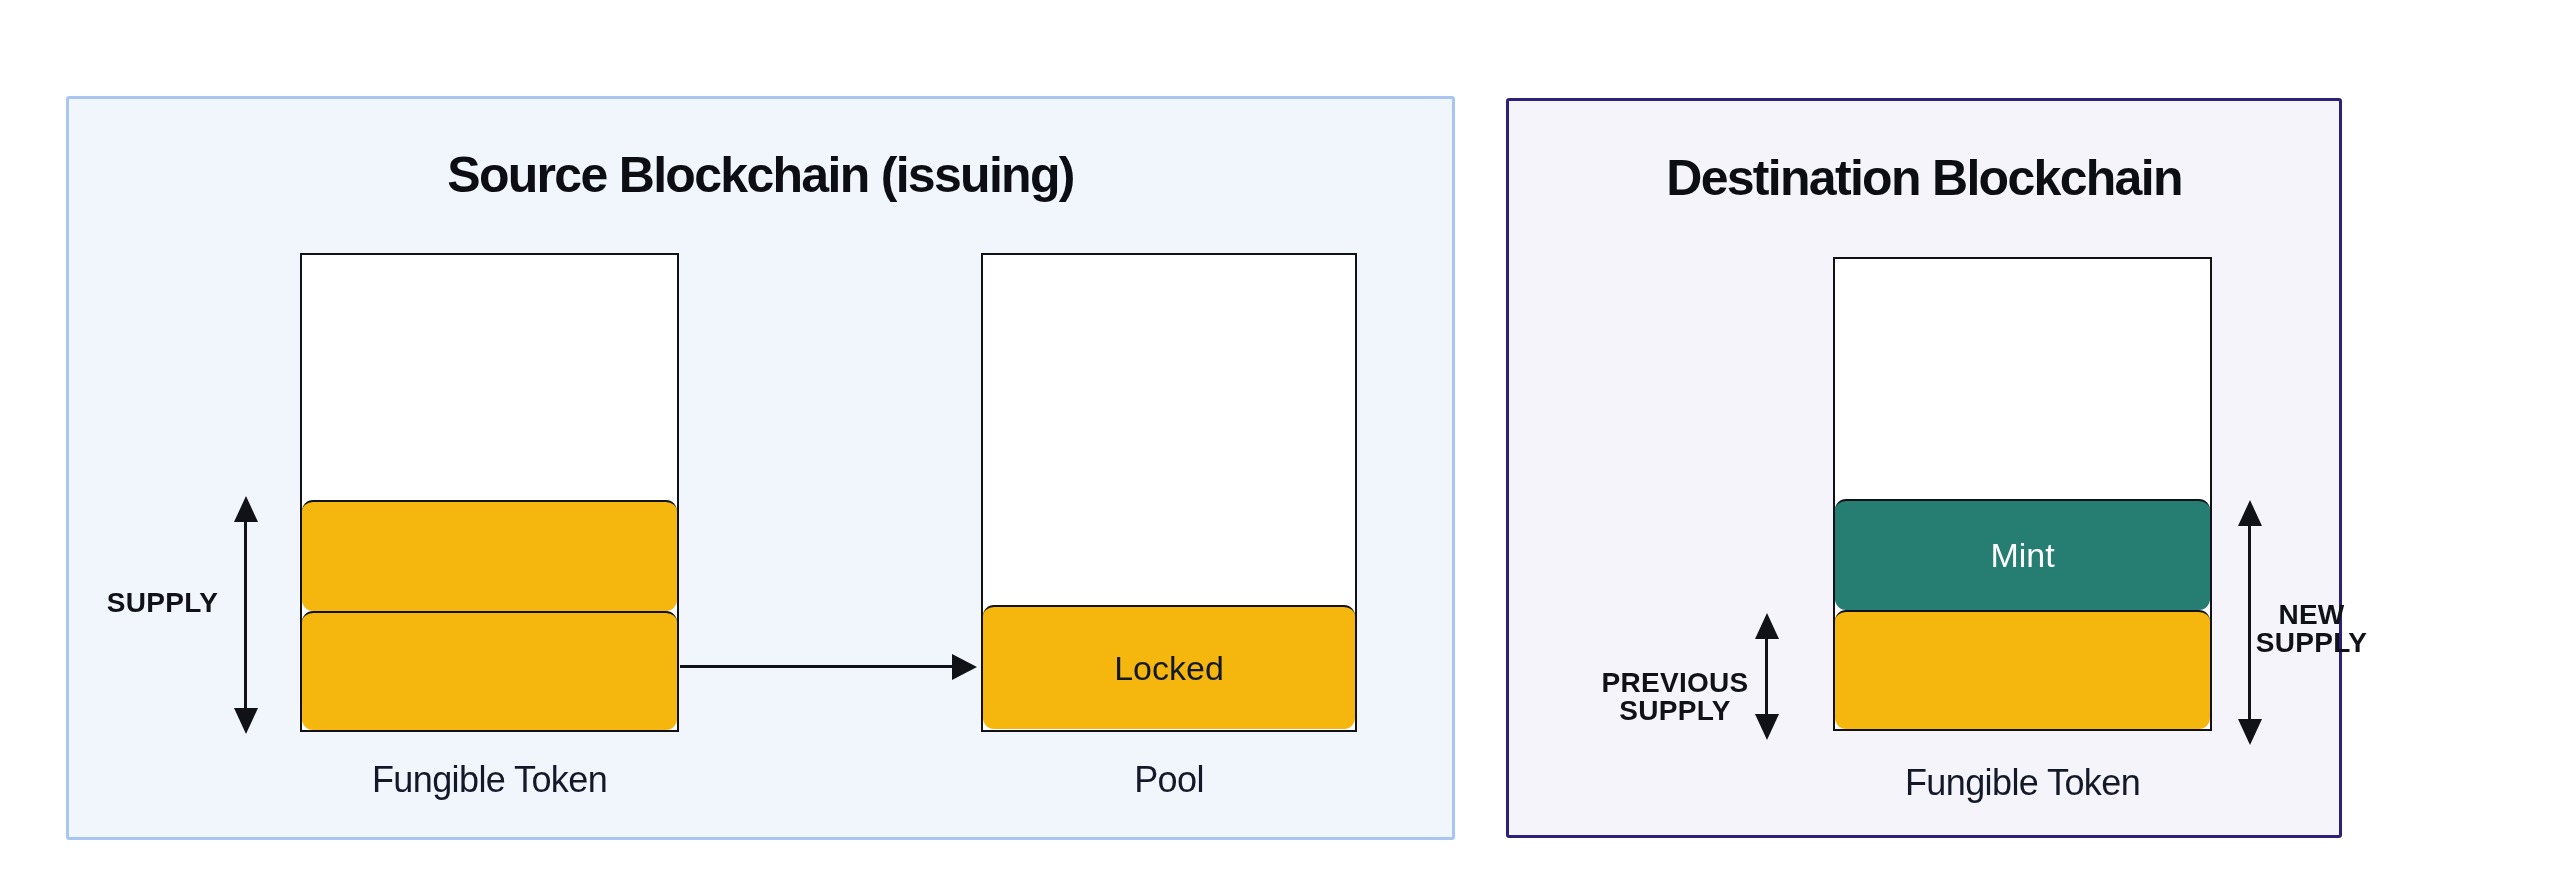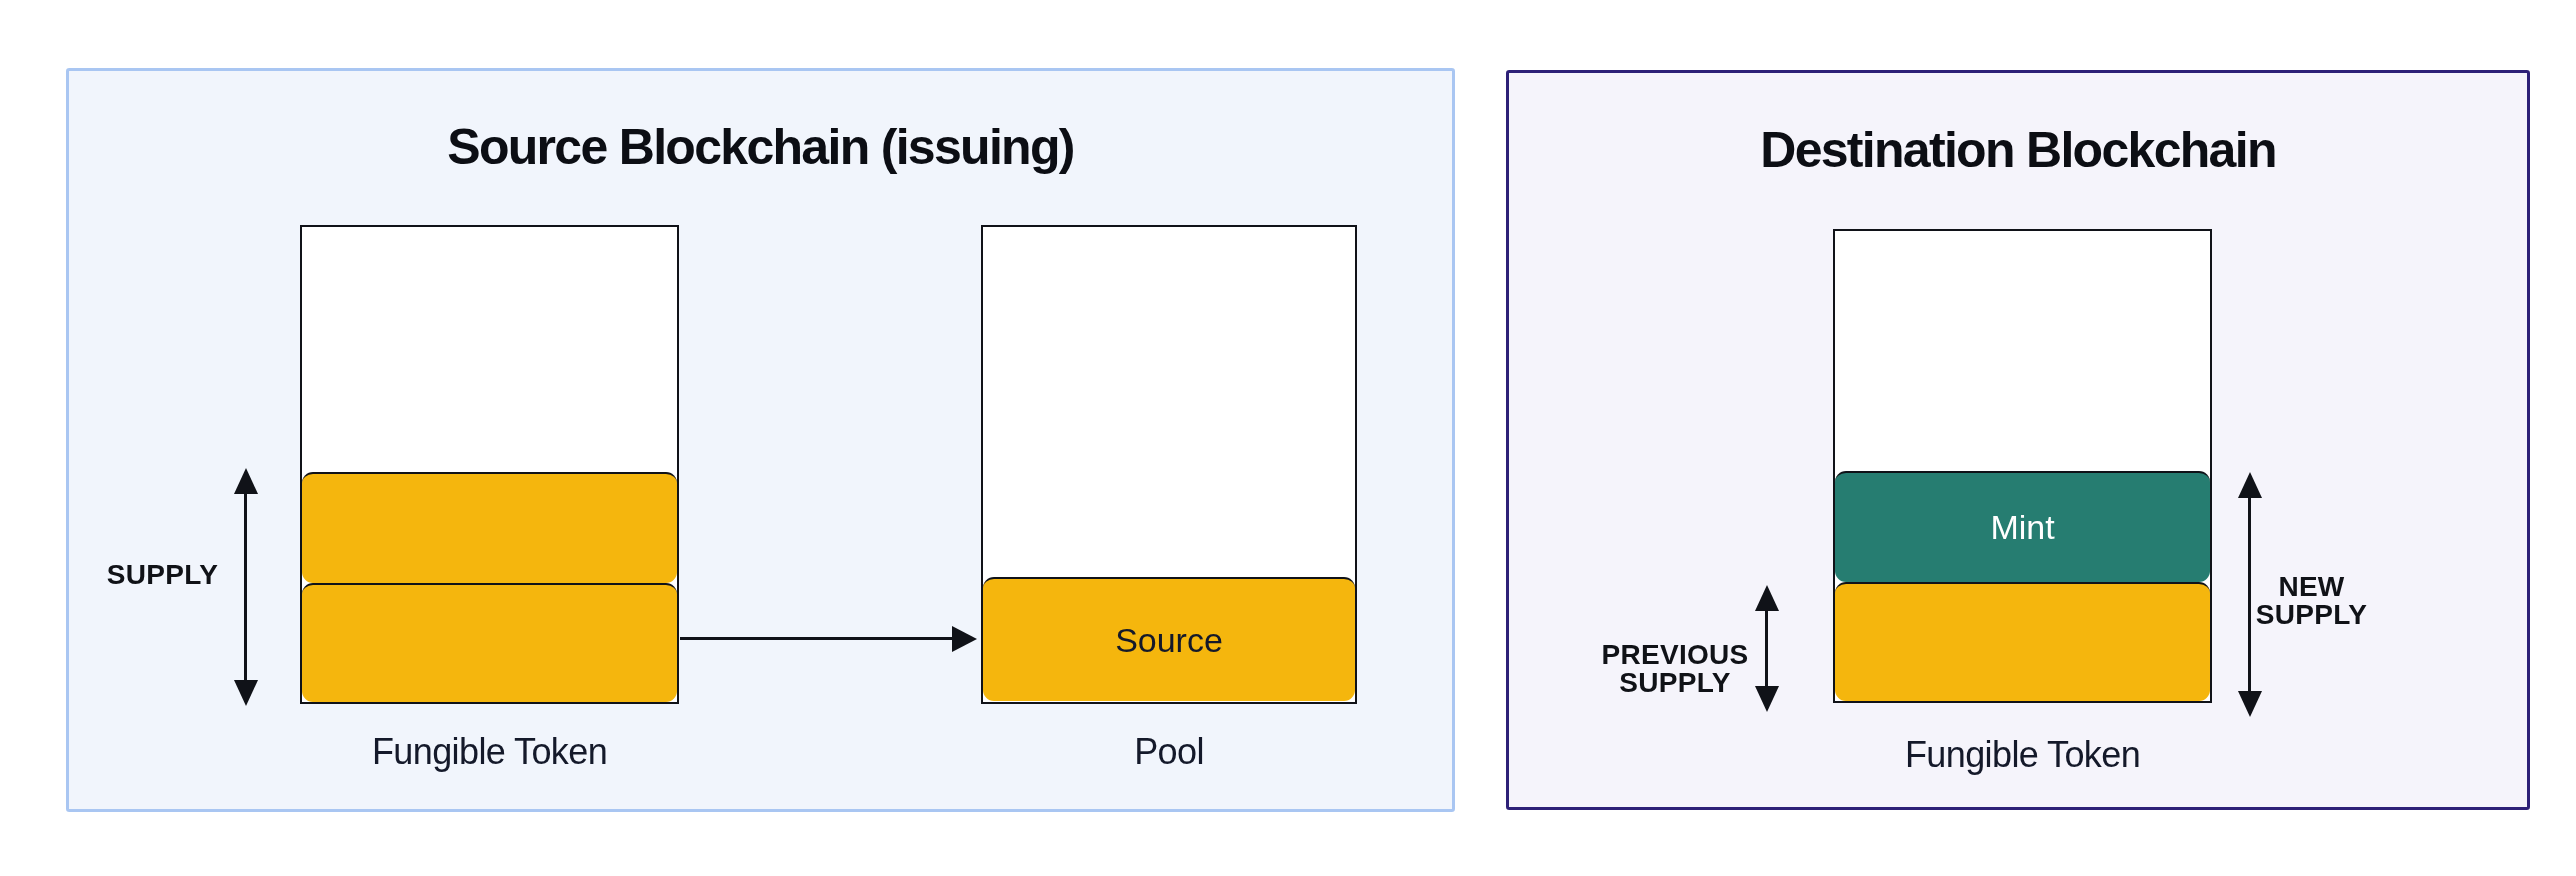--- a/index.html
+++ b/index.html
@@ -16,28 +16,28 @@
   }
   html,body{margin:0;padding:0;background:var(--page_bg);}
   #canvas{
     position:relative;
     width:2576px;height:877px;
     background:var(--page_bg);
     font-family:"Liberation Sans","DejaVu Sans",sans-serif;
     color:var(--text_dark);
     overflow:hidden;
   }
-  .panel{position:absolute;box-sizing:border-box;border-radius:3.3px;}
+  .panel{position:absolute;box-sizing:border-box;border-radius:3.3px;margin-top:28px;}
   .panel-source{
     left:66px;top:68px;width:1389px;height:744px;
     border:3.9px solid var(--source_panel_border);
     background:var(--source_panel_bg);
   }
   .panel-dest{
-    left:1506px;top:70px;width:1024px;height:740px;
+    left:1506px;top:70px;width:836px;height:740px;
     border:3.9px solid var(--dest_panel_border);
     background:var(--dest_panel_bg);
   }
   .panel-title{
     position:absolute;left:0;right:0;text-align:center;
     font-size:50px;font-weight:700;letter-spacing:-1.7px;
     color:#0C0E14;white-space:nowrap;line-height:50px;
   }
   .panel-source .panel-title{top:51px;}
   .panel-dest .panel-title{top:52px;}
@@ -133,21 +133,21 @@
     </div>
 
     <div class="varrow src-supply-arrow"></div>
     <div class="range-label src-supply-label">SUPPLY</div>
 
     <div class="harrow src-transfer-arrow"></div>
 
     <div class="token-box src-pool-box">
       <div class="seg seg-white src-pool-white"></div>
       <div class="seg seg-yellow src-pool-locked">
-        <span class="seg-label">Source</span>
+        <span class="seg-label">Locked</span>
       </div>
     </div>
 
     <div class="box-label src-token-label">Fungible Token</div>
     <div class="box-label src-pool-label">Pool</div>
   </div>
 
   <div class="panel panel-dest">
     <div class="panel-title">Destination Blockchain</div>
 

